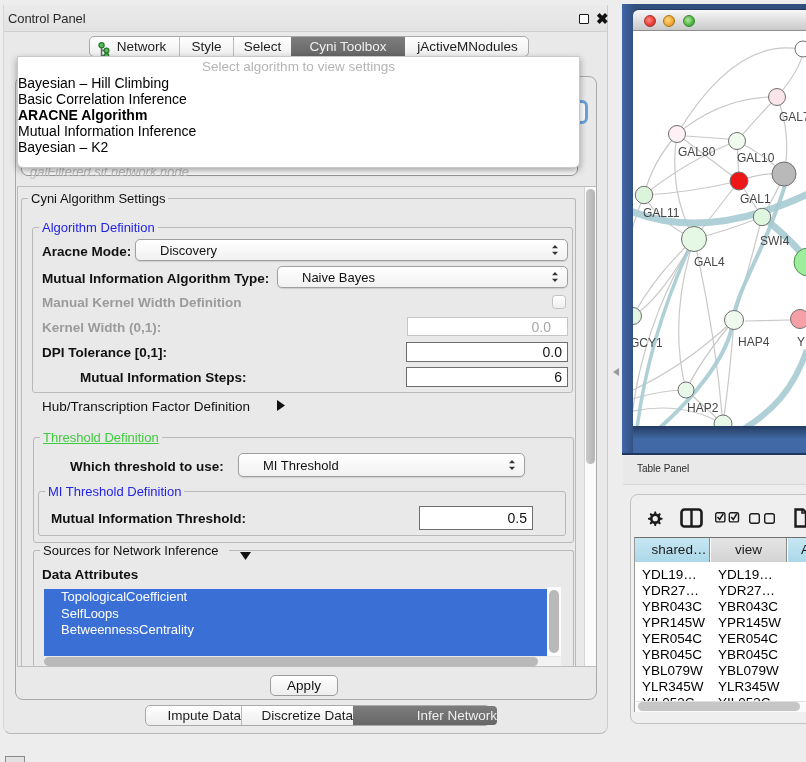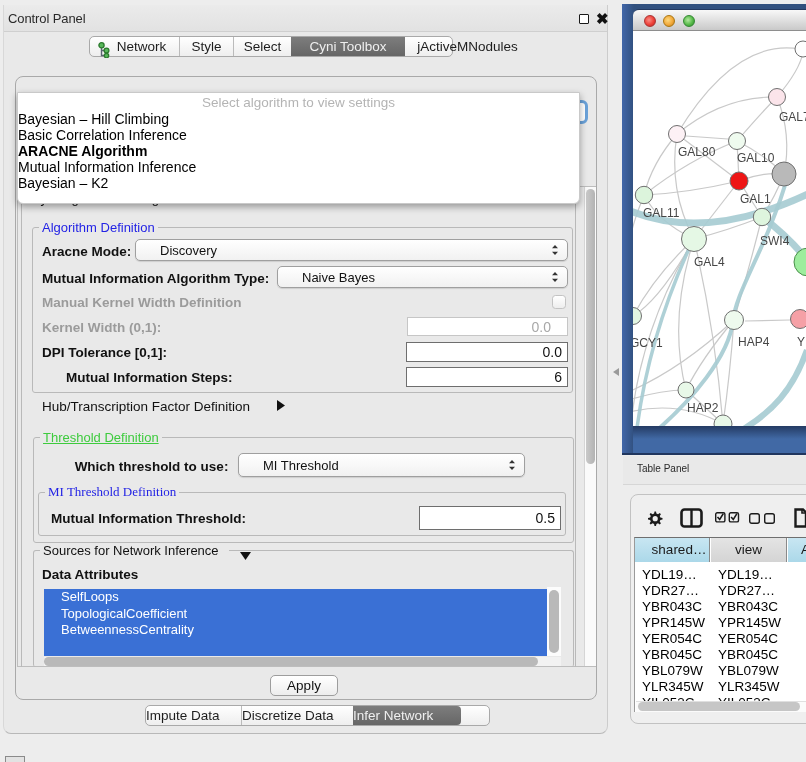--- a/index.html
+++ b/index.html
@@ -12,21 +12,21 @@
 #cpanel { left:3px; top:5px; width:605px; height:729px; background:#e9e9e9;
   border-left:1px solid #d8d8d8; border-right:1px solid #cccccc; border-bottom:1px solid #b8b8b8;
   border-radius:0 0 8px 8px; }
 #cptitle { left:0; top:0; width:100%; height:27px; background:linear-gradient(#ebebeb,#e2e2e2);
   border-bottom:1px solid #cfcfcf; }
 #cptitle .t { position:absolute; left:4px; top:6px; font-size:13px; letter-spacing:-0.1px; color:#2a2a2a; }
 
 #icoFloat { left:579px; top:14px; width:10px; height:10px; border:1.5px solid #1a1a1a; background:#fff; border-radius:1px; }
 #icoClose { left:596px; top:13px; width:12px; height:12px; font-size:15px; font-weight:bold; color:#111; line-height:12px; }
 
-#tabsTop { left:89px; top:36px; width:364px; height:21px; background:linear-gradient(#ffffff,#eeeeee);
+#tabsTop { left:89px; top:36px; width:440px; height:21px; background:linear-gradient(#ffffff,#eeeeee);
   border:1px solid #a9a9a9; border-radius:5px; }
 #tabsTop .seg { position:absolute; top:0; height:19px; font-size:13.5px; color:#1d1d1d; text-align:center; line-height:19px; }
 #tabsTop .sep { position:absolute; top:0; width:1px; height:19px; background:#bbbbbb; }
 #segCyni { background:linear-gradient(#7d7d7d,#666666); color:#efefef !important; }
 
 #tpanel { left:15px; top:76px; width:582px; height:624px; background:#e9e9e9; border:1px solid #a9a9a9; border-radius:8px; }
 
 #viewport { left:17px; top:186px; width:579px; height:481px; border:1px solid #bdbdbd; background:#e9e9e9; }
 
 #vsb { left:584px; top:187px; width:12px; height:479px; background:#fafafa; border-left:1px solid #d5d5d5; }
@@ -41,29 +41,29 @@
 .updown { position:absolute; right:8px; top:50%; transform:translateY(-50%); width:8px; height:12px; }
 .fld { position:absolute; background:#ffffff; border:1px solid #6e6e6e; font-size:14px; color:#111; text-align:right; }
 .fld .v { position:absolute; right:5px; top:50%; transform:translateY(-50%); }
 .lbl { position:absolute; font-size:13.5px; font-weight:bold; color:#111; white-space:nowrap; }
 .glbl { color:#9b9b9b !important; }
 
 #datalist { left:44px; top:589px; width:503px; height:67px; background:#3a70d5; }
 #datalist div { font-size:13px; color:#ffffff; padding-left:17px; height:16.7px; line-height:16.7px; }
 
 #popup { left:17px; top:56px; width:563px; height:112px; background:#ffffff; border:1px solid #c9c9c9; border-radius:0 0 6px 6px;
-  box-shadow:0 3px 7px rgba(0,0,0,0.35);margin-top:36px; }
+  box-shadow:0 3px 7px rgba(0,0,0,0.35); }
 #popup .ph { position:absolute; top:2px; left:0; width:100%; text-align:center; font-size:13.5px; color:#b4b4b4; }
 #popup .it { position:absolute; left:0px; font-size:14px; color:#000; white-space:nowrap; }
 
 #applyBtn { left:270px; top:675px; width:68px; height:21px; background:linear-gradient(#ffffff,#ededed);
   border:1px solid #9d9d9d; border-radius:5px; font-size:13.5px; color:#111; text-align:center; line-height:19px; }
 #tabsBot { left:145px; top:705px; width:345px; height:21px; background:linear-gradient(#ffffff,#eeeeee);
   border:1px solid #a9a9a9; border-radius:5px; }
-#tabsBot .seg { position:absolute; top:0; height:19px; font-size:13.5px; color:#1d1d1d; text-align:left; line-height:19px; }
+#tabsBot .seg { position:absolute; top:0; height:19px; font-size:13.5px; color:#1d1d1d; text-align:right; line-height:19px; }
 #tabsBot .sep { position:absolute; top:0; width:1px; height:19px; background:#bbbbbb; }
 #segInfer { background:linear-gradient(#7d7d7d,#666666); color:#efefef !important; border-radius:0 4px 4px 0; }
 
 #rightdock { left:622px; top:4px; width:184px; height:451px; background:linear-gradient(90deg,#4166a8,#31507e 12px); }
 #netwin-title { left:633px; top:9px; width:173px; height:22px; background:linear-gradient(#f8f8f8,#c9c9c9);
   border-bottom:1px solid #8e8e8e; border-top:1.5px solid #24395f; border-radius:6px 0 0 0; }
 .tl { position:absolute; top:15px; width:12px; height:12px; border-radius:50%; }
 #netcanvas { left:633px; top:31px; width:173px; height:395px; background:#ffffff; }
 #tablebar { left:623px; top:456px; width:183px; height:29px; background:#e9e9e9; border-bottom:1px solid #d6d6d6; }
 #tablebar .t { position:absolute; left:14px; top:7px; font-size:10px; color:#2a2a2a; }
@@ -131,57 +131,57 @@
   <div class="lbl glbl" style="left:42px;top:295px;">Manual Kernel Width Definition</div>
   <div class="abs" style="left:552px;top:295px;width:14px;height:14px;border:1px solid #c3c3c3;border-radius:3.5px;background:linear-gradient(#ffffff,#ededed);"></div>
   <div class="lbl glbl" style="left:42px;top:320px;">Kernel Width (0,1):</div>
   <div class="fld" style="left:407px;top:317px;width:161px;height:19px;border-color:#c6c6c6;color:#a8a8a8;">
       <span class="v" style="right:16px;">0.0</span>
     </div>
   <div class="lbl" style="left:42px;top:345px;">DPI Tolerance [0,1]:</div>
   <div class="fld" style="left:406px;top:342px;width:162px;height:20px;">
       <span class="v">0.0</span>
     </div>
-  <div class="lbl" style="left:42px;top:370px;padding-left:24px;">Mutual Information Steps:</div>
+  <div class="lbl" style="left:56px;top:370px;padding-left:24px;">Mutual Information Steps:</div>
   <div class="fld" style="left:406px;top:367px;width:162px;height:20px;">
       <span class="v">6</span>
     </div>
   <div class="lbl" style="left:42px;top:399px;font-weight:normal;">Hub/Transcription Factor Definition</div>
   <svg class="abs" style="left:276px;top:399px;" width="10" height="13" viewBox="0 0 10 13">
       <path d="M1 1 L9 6.5 L1 12 Z" fill="#111"></path>
     </svg>
 
   <fieldset style="left:33px;top:430px;width:541px;height:113px;">
     <legend style="color:#3ecb3e;text-decoration:underline;">Threshold Definition</legend>
   </fieldset>
-  <div class="lbl" style="left:70px;top:459px;width:163px;text-align:center;">Which threshold to use:</div>
+  <div class="lbl" style="left:70px;top:459px;width:163px;text-align:left;">Which threshold to use:</div>
   <div class="combo" style="left:238px;top:453px;width:287px;height:24px;">
       <span class="ct">MI Threshold</span>
     <svg class="updown" viewBox="0 0 8 12">
         <path d="M1 4.2 L4 1 L7 4.2 Z M1 7.8 L4 11 L7 7.8 Z" fill="#333"></path>
       </svg>
     </div>
   <fieldset style="left:38px;top:484px;width:528px;height:52px;">
-    <legend style="color:#2323e5;font-family:Liberation Serif, serif;">MI Threshold Definition</legend>
+    <legend style="color:#2323e5;">MI Threshold Definition</legend>
   </fieldset>
   <div class="lbl" style="left:51px;top:511px;">Mutual Information Threshold:</div>
-  <div class="fld" style="left:419px;top:506px;width:142px;height:24px;">
+  <div class="fld" style="left:419px;top:506px;width:114px;height:24px;">
       <span class="v">0.5</span>
     </div>
 
   <fieldset style="left:33px;top:543px;width:541px;height:124px;border-bottom:none;">
     <legend style="color:#111;font-weight:normal;">Sources for Network Inference &nbsp;</legend>
   </fieldset>
   <svg class="abs" style="left:239px;top:551px;" width="13" height="10" viewBox="0 0 13 10">
       <path d="M1 1 L12 1 L6.5 9 Z" fill="#111"></path>
     </svg>
   <div class="lbl" style="left:42px;top:567px;">Data Attributes</div>
   <div id="datalist" class="abs">
+    <div>TopologicalCoefficient</div>
     <div>SelfLoops</div>
-    <div>TopologicalCoefficient</div>
     <div>BetweennessCentrality</div>
   </div>
 
   <div class="abs" style="left:547px;top:587px;width:14px;height:69px;background:#fcfcfc;"></div>
   <div class="abs" style="left:549px;top:590px;width:10px;height:63px;background:#b9b9b9;border-radius:5px;"></div>
   <div class="abs" style="left:44px;top:657px;width:517px;height:9px;background:#f2f2f2;"></div>
   <div class="abs" style="left:44px;top:657px;width:494px;height:9px;background:#b9b9b9;border-radius:4.5px;"></div>
 
   <div class="abs" style="left:21px;top:140px;width:557px;height:36px;background:#ffffff;border:1px solid #979797;border-radius:7px;"></div>
   <div class="abs txt" style="left:30px;top:164px;font-size:13px;color:#c2c2c2;">galFiltered.sif network node</div>
@@ -202,21 +202,21 @@
     <path d="M7 1 L1 5 L7 9 Z" fill="#9a9a9a"></path>
   </svg>
 
 <div class="abs" style="left:5px;top:756px;width:20px;height:10px;background:#e2e2e2;border:1.5px solid #8a8a8a;"></div>
 
 <div id="applyBtn" class="abs">Apply</div>
 <div id="tabsBot" class="abs">
   <div class="seg" style="left:0;width:95px;">Impute Data</div>
   <div class="sep" style="left:95px;"></div>
   <div class="seg" style="left:96px;width:111px;">Discretize Data</div>
-  <div class="seg" id="segInfer" style="left:207px;width:108px;">Infer Network</div>
+  <div class="seg" id="segInfer" style="left:207px;width:144px;">Infer Network</div>
 </div>
 
 <div id="rightdock" class="abs"></div>
 <div id="netwin-title" class="abs"></div>
 <div class="tl abs" style="left:644px;background:radial-gradient(circle at 4px 4px,#f88e86,#ee4038 55%,#b02820);border:0.5px solid #a33;"></div>
 <div class="tl abs" style="left:663px;background:radial-gradient(circle at 4px 4px,#fcd97e,#f2a93b 55%,#c07a18);border:0.5px solid #a71;"></div>
 <div class="tl abs" style="left:683px;background:radial-gradient(circle at 4px 4px,#b4e8a0,#57ba4a 55%,#2e8426);border:0.5px solid #383;"></div>
 <div id="netcanvas" class="abs"></div>
 <div class="abs" style="left:633px;top:426px;width:173px;height:13px;background:linear-gradient(#243b63,#4169a5);"></div>
 <div class="abs" style="left:633px;top:439px;width:173px;height:14px;background:#4169a5;"></div>

